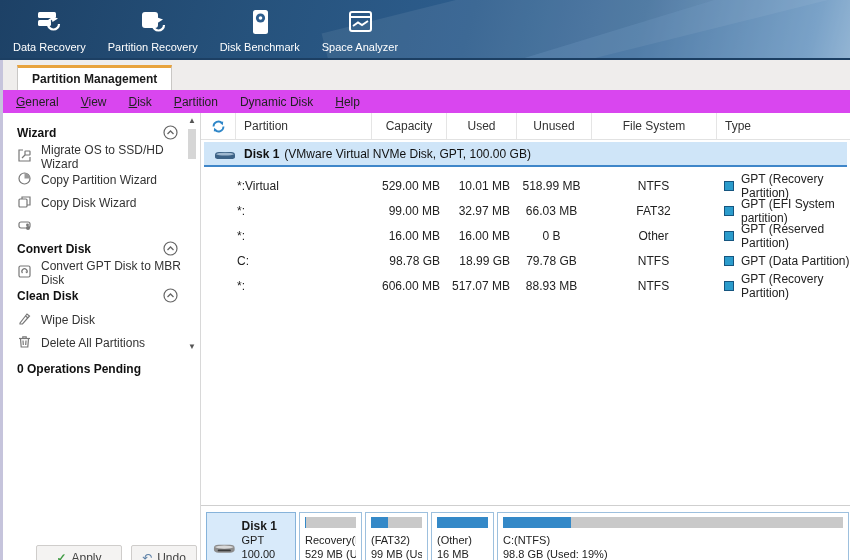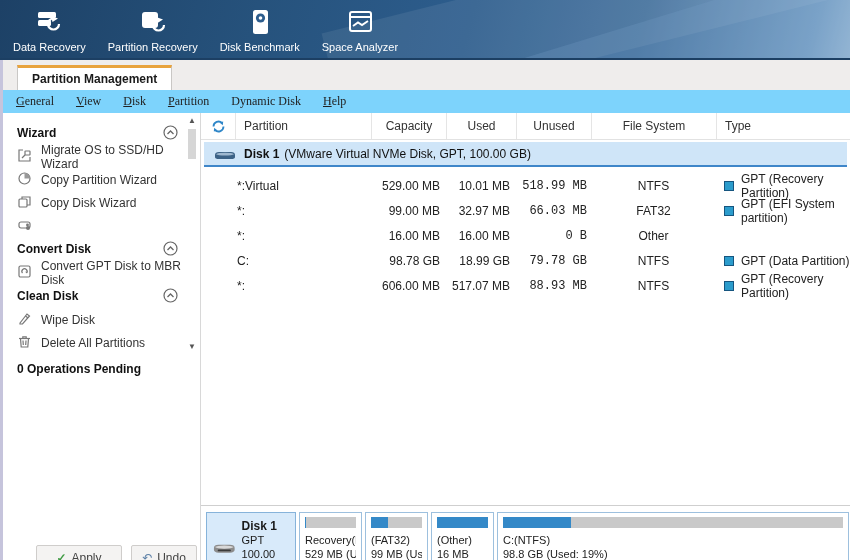--- a/index.html
+++ b/index.html
@@ -20,22 +20,22 @@
   .tool svg { margin-bottom:4px; }
 
   
   .tabbar { position:absolute; left:0; top:60px; width:850px; height:30px; background:#efedec; }
   .tab { position:absolute; left:17px; bottom:0; height:25px; min-width:148px; background:#fff;
     border:1px solid #c9c7c5; border-bottom:none; border-top:3px solid #e8a33d;
     display:flex; align-items:center; justify-content:center; font-size:12px; font-weight:bold; color:#1a1a1a;
     padding:0 14px; }
 
   
-  .menubar { position:absolute; left:0; top:90px; width:850px; height:23px; background:#7dd3fc;
-    display:flex; align-items:center; padding-left:16px; font-size:12px; color:#222;font-family:Liberation Serif, serif; }
+  .menubar { position:absolute; left:0; top:90px; width:850px; height:23px; background:#d946ef;
+    display:flex; align-items:center; padding-left:16px; font-size:12px; color:#222; }
   .menu-item { margin-right:22px; cursor:default; }
   .menu-item.u::first-letter { text-decoration:underline; }
 
   
   .win-edge { position:absolute; left:0; top:60px; width:3px; height:500px; background:#c6c4dc; }
 
   
   .sidebar { position:absolute; left:3px; top:113px; width:197px; height:447px; background:#fff; }
   .side-scroll { position:absolute; right:2px; top:2px; width:12px; }
   .scroll-arrow { width:12px; height:12px; font-size:8px; color:#555; text-align:center; line-height:12px; cursor:default; }
@@ -71,21 +71,21 @@
   .disk-row { margin:2px 3px 0 3px; height:25px; background:#cfe5f8; border-bottom:2px solid #3f86c9;
     display:flex; align-items:center; padding-left:10px; font-size:12px; color:#111; cursor:default; }
   .disk-row svg { margin-right:8px; }
   .disk-row .dname { font-weight:bold; margin-right:5px; }
 
   .rows { margin-top:6px; }
   .prow { display:flex; height:25px; align-items:center; font-size:12px; color:#222; cursor:default; }
   .c-part { width:170px; padding-left:36px; }
   .c-cap { width:75px; text-align:right; padding-right:6px; }
   .c-used { width:70px; text-align:right; padding-right:6px; }
-  .c-unused { width:75px; text-align:right; padding-right:4px;font-family:Liberation Mono, monospace; }
+  .c-unused { width:75px; text-align:center; padding-right:4px; }
   .c-fs { width:125px; text-align:center; }
   .c-type { flex:1; padding-left:8px; display:flex; align-items:center; gap:7px; }
   .type-sq { width:10px; height:10px; background:#2b9ccc; border:1px solid #16557f; flex:0 0 auto; }
 
   
   .map-divider { position:absolute; left:0; top:392px; width:650px; height:1px; background:#cfcfcf; }
   .diskmap { position:absolute; left:5px; top:399px; display:flex; gap:3px; }
   .disk-info { width:90px; height:70px; background:#d8eafa; border:1px solid #86b3da;
     display:flex; align-items:center; padding:4px 4px 4px 6px; gap:6px; }
   .disk-info .dtxt { font-size:11px; color:#1a1a1a; line-height:14px; }
@@ -340,20 +340,24 @@
           <span class="type-sq"></span>
           <span>GPT (EFI System partition)</span>
         </div>
     </div>
     <div class="prow">
       <div class="c-part">*:</div>
       <div class="c-cap">16.00 MB</div>
       <div class="c-used">16.00 MB</div>
       <div class="c-unused">0 B</div>
       <div class="c-fs">Other</div>
+      <div class="c-type">
+          <span class="type-sq"></span>
+          <span>GPT (Reserved Partition)</span>
+        </div>
     </div>
     <div class="prow">
       <div class="c-part">C:</div>
       <div class="c-cap">98.78 GB</div>
       <div class="c-used">18.99 GB</div>
       <div class="c-unused">79.78 GB</div>
       <div class="c-fs">NTFS</div>
       <div class="c-type">
           <span class="type-sq"></span>
           <span>GPT (Data Partition)</span>

